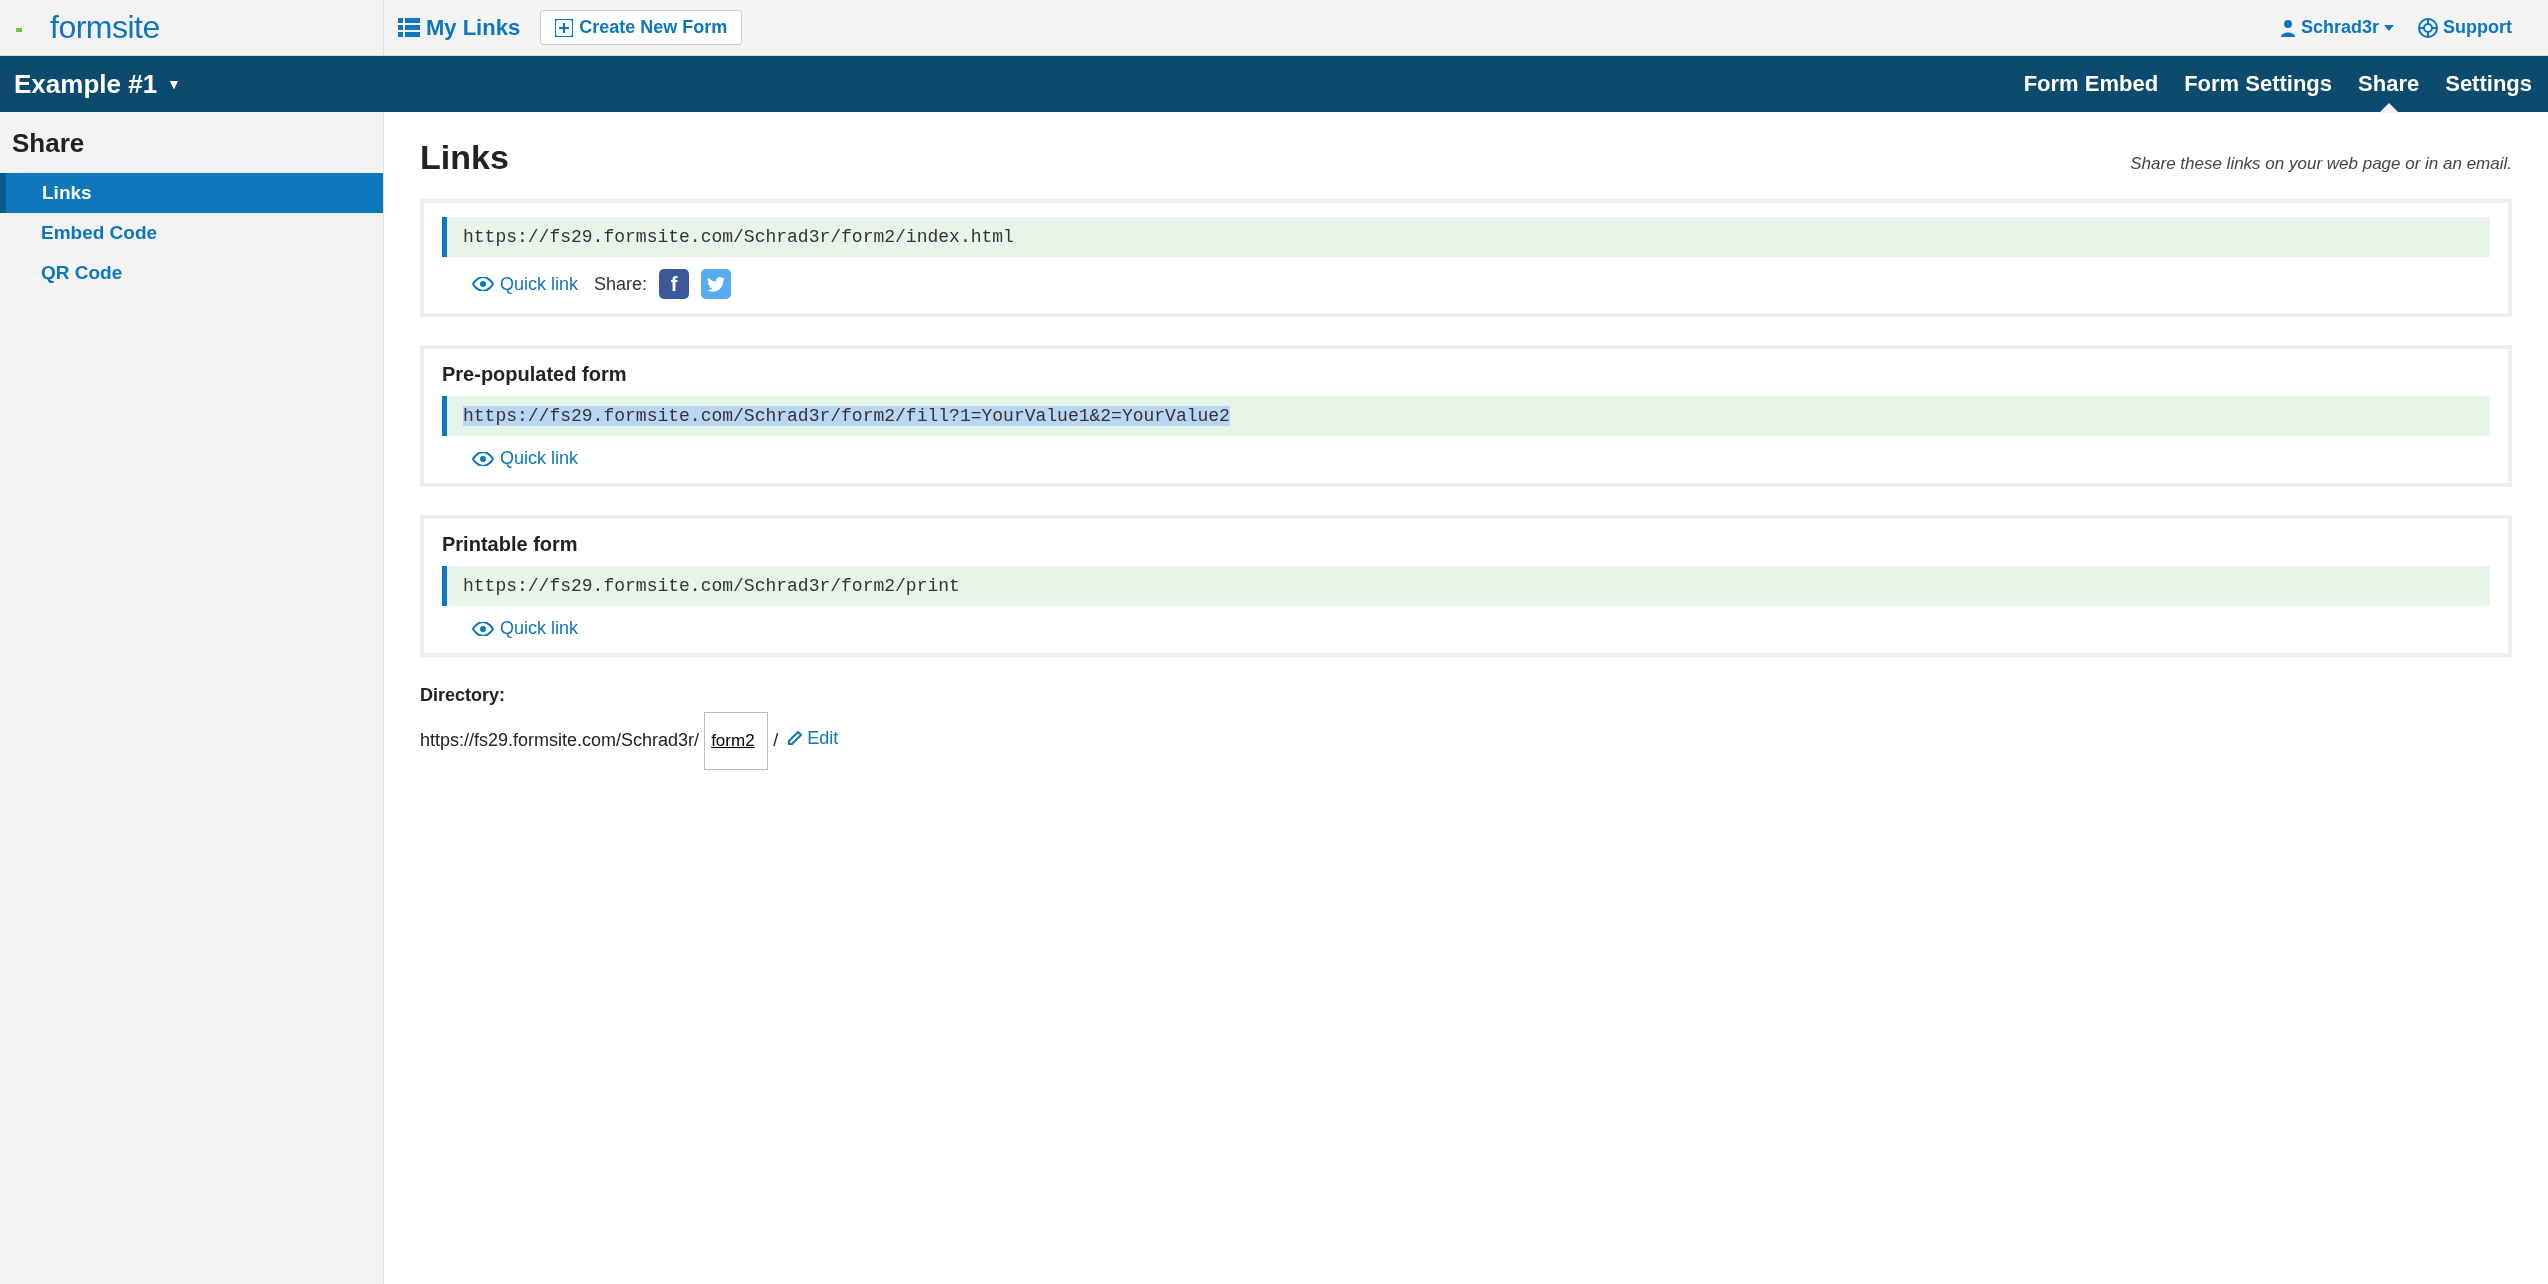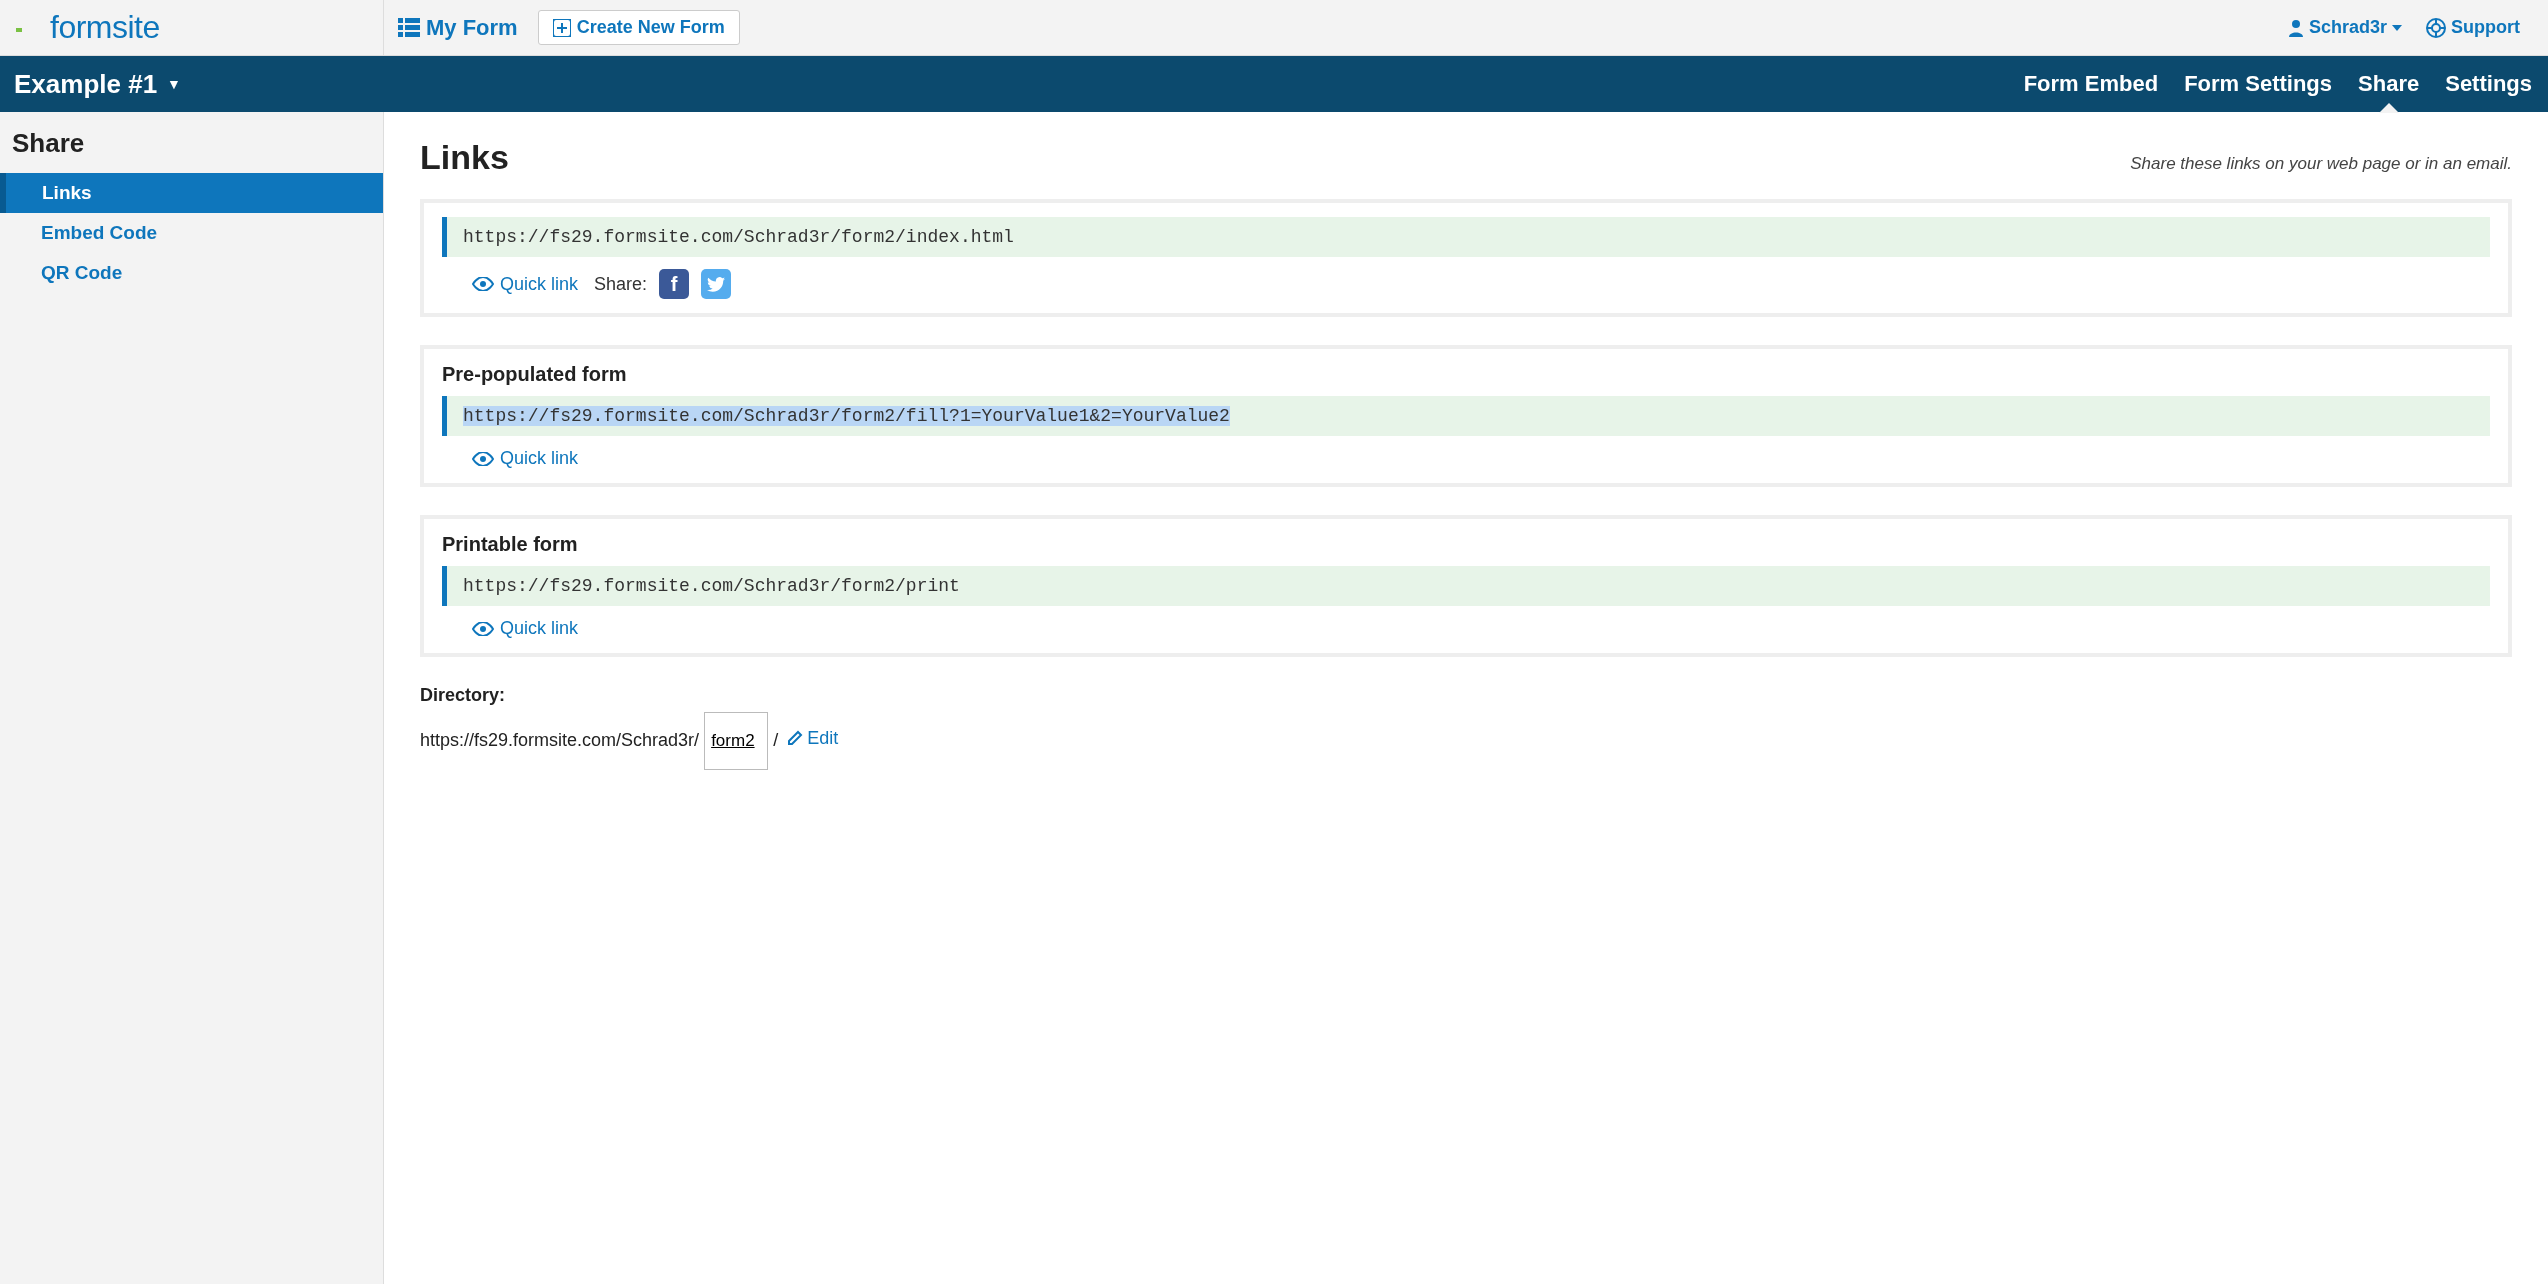--- a/index.html
+++ b/index.html
@@ -76,21 +76,21 @@
   font-size: 18px;
   font-weight: 700;
   display: flex;
   align-items: center;
   gap: 6px;
   border-radius: 3px;
   cursor: pointer;
 }
 .top-right {
   margin-left: auto;
-  padding-right: 28px;
+  padding-right: 36px;
   display: flex;
   gap: 24px;
 }
 .user-link, .support-link {
   color: #0e76bc;
   font-size: 18px;
   font-weight: 600;
   display: flex;
   align-items: center;
   gap: 5px;
@@ -292,21 +292,21 @@
   <div class="topnav">
     <div class="my-forms">
       <svg width="22" height="20" viewBox="0 0 22 20">
         <rect x="0" y="0" width="5" height="5" fill="#0e76bc"></rect>
           <rect x="7" y="0" width="15" height="5" fill="#0e76bc"></rect>
         <rect x="0" y="7" width="5" height="5" fill="#0e76bc"></rect>
           <rect x="7" y="7" width="15" height="5" fill="#0e76bc"></rect>
         <rect x="0" y="14" width="5" height="5" fill="#0e76bc"></rect>
           <rect x="7" y="14" width="15" height="5" fill="#0e76bc"></rect>
       </svg>
-      <span>My Form</span>
+      <span>My Links</span>
     </div>
     <button class="create-btn">
       <svg width="18" height="18" viewBox="0 0 18 18">
         <rect x="0" y="0" width="18" height="18" rx="3" fill="none" stroke="#0e76bc" stroke-width="2"></rect>
         <rect x="8" y="4" width="2" height="10" fill="#0e76bc"></rect>
         <rect x="4" y="8" width="10" height="2" fill="#0e76bc"></rect>
       </svg>
       <span>Create New Form</span>
     </button>
     <div class="top-right">

